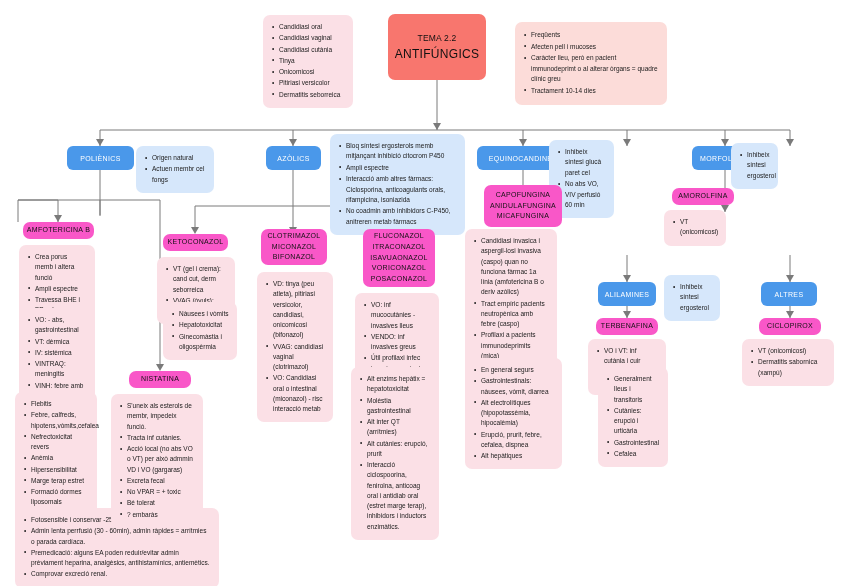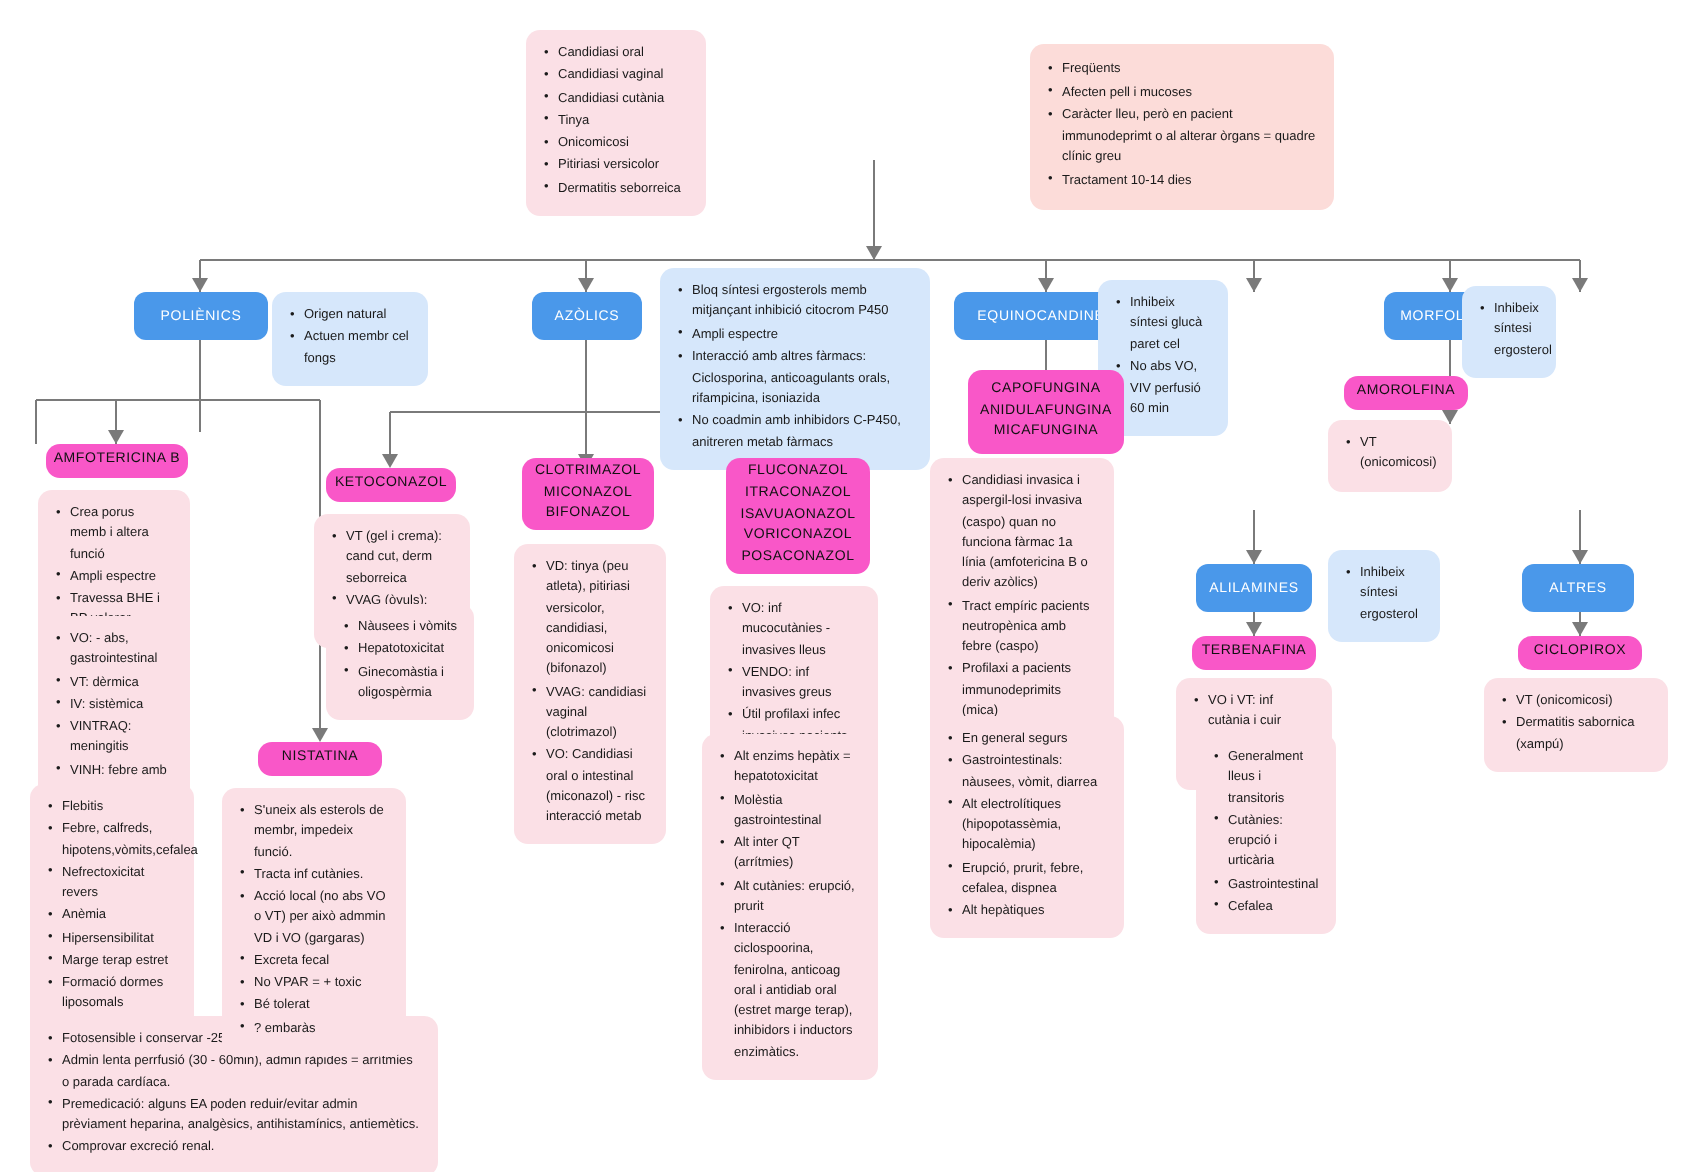--- a/index.html
+++ b/index.html
@@ -122,20 +122,24 @@
       <polygon points="410,234 406,227 414,227"></polygon>
     </g>
     <g stroke="#7a7a7a" stroke-width="1" fill="none">
       <path d="M58,216 L58,222"></path>
       <path d="M18,216 L18,222"></path>
       <path d="M58,200 L58,216"></path>
       <path d="M18,200 L58,200"></path>
     </g>
   </svg>
 
+  <div class="node root" style="left:388px;top:14px;width:98px;height:66px;">
+    <div class="t1">TEMA 2.2</div>
+    <div class="t2">ANTIFÚNGICS</div>
+  </div>
 
   <div class="node pinkpanel" style="left:263px;top:15px;width:90px;">
     <ul class="bl">
       <li class="plain">Candidiasi oral</li>
       <li class="plain">Candidiasi vaginal</li>
       <li class="plain">Candidiasi cutània</li>
       <li class="plain">Tinya</li>
       <li class="plain">Onicomicosi</li>
       <li class="plain">Pitiriasi versicolor</li>
       <li class="plain">Dermatitis seborreica</li>

